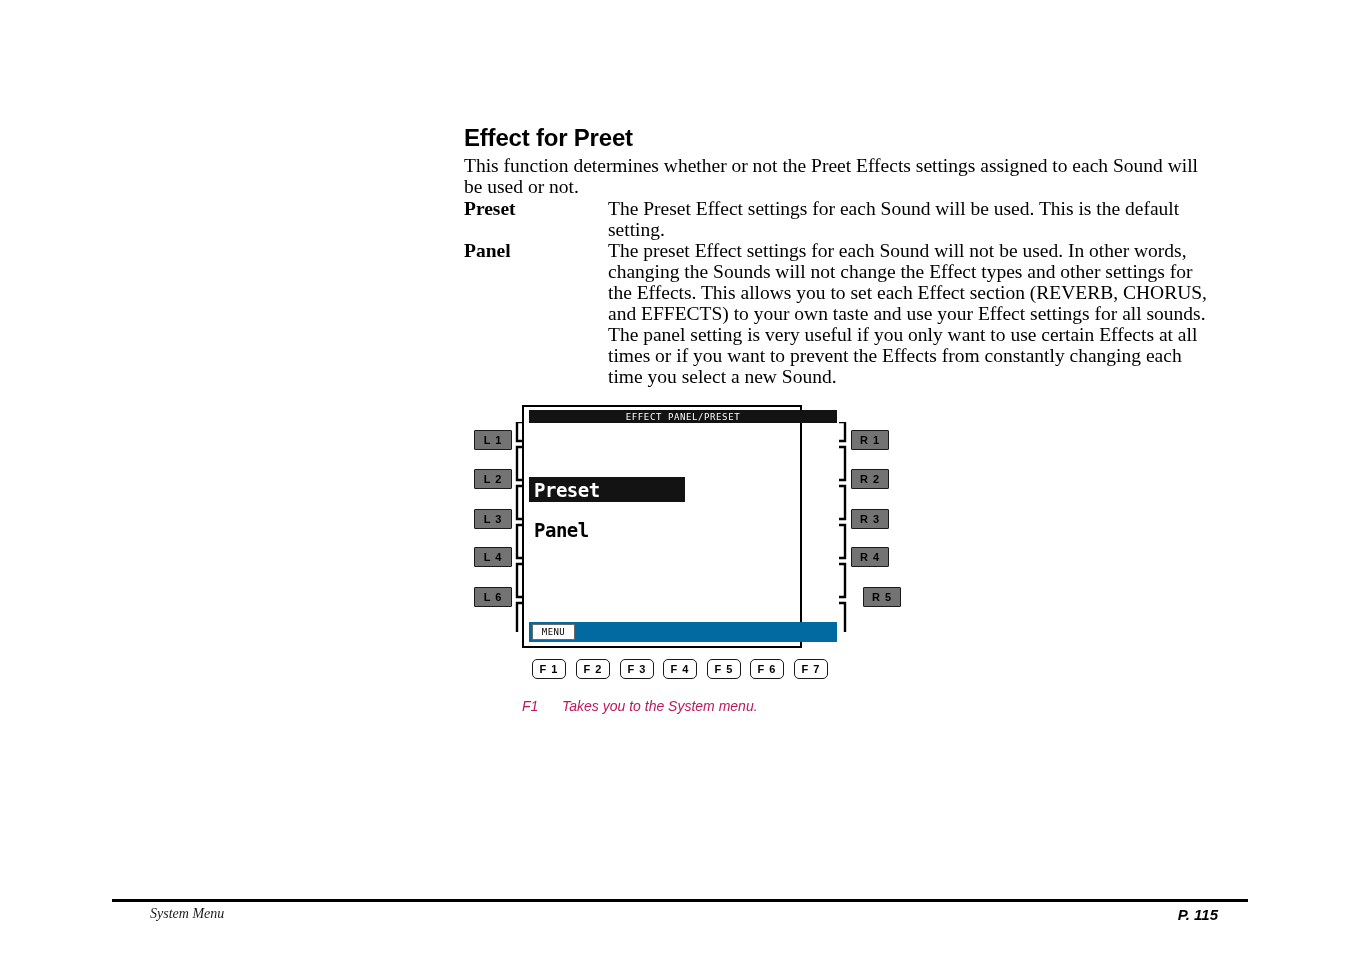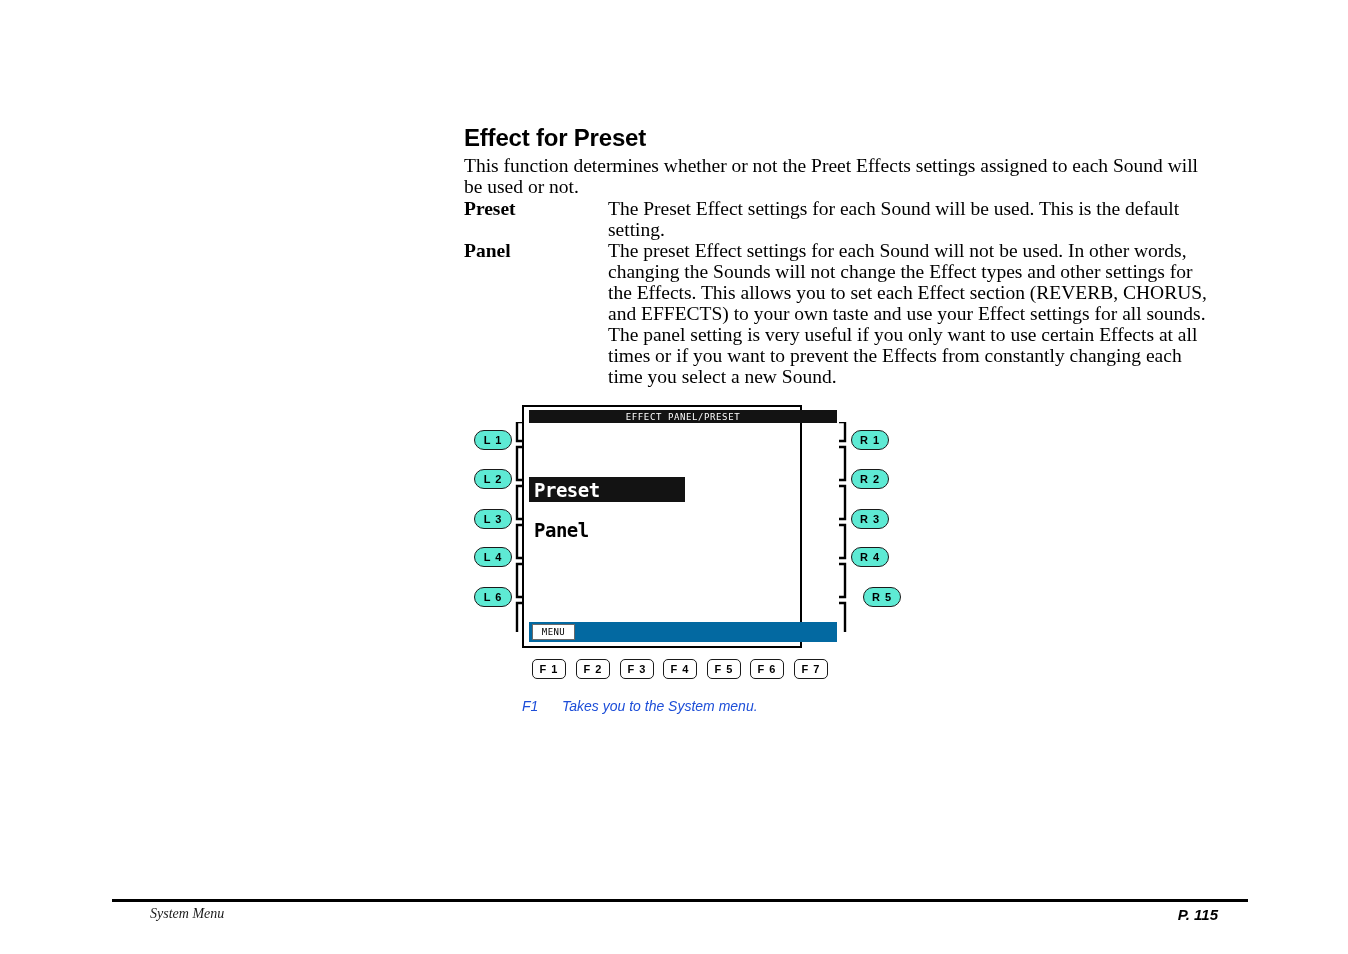--- a/index.html
+++ b/index.html
@@ -73,22 +73,22 @@
     width: 420px;
     height: 290px;
   }
 
   
   .side-button {
     position: absolute;
     width: 38px;
     height: 20px;
     border: 1.6px solid #1a1a1a;
-    border-radius: 10px;
-    background: #5eead4;
+    border-radius: 1px;
+    background: #737373;
     font-family: "Liberation Sans", sans-serif;
     font-size: 11px;
     font-weight: bold;
     letter-spacing: 1px;
     display: flex;
     align-items: center;
     justify-content: center;
     box-sizing: border-box;
     color: #000;
   }
@@ -205,21 +205,21 @@
   #bracket-right { left: 368px; }
 
   
   #figure-caption {
     position: absolute;
     left: 522px;
     top: 698px;
     font-family: "Liberation Sans", sans-serif;
     font-style: italic;
     font-size: 14px;
-    color: #1d4ed8;
+    color: #be185d;
     display: flex;
   }
   #caption-key {
     width: 40px;
     flex: 0 0 40px;
   }
 
   
   #footer-rule {
     position: absolute;
@@ -245,21 +245,21 @@
     font-family: "Liberation Sans", sans-serif;
     font-style: italic;
     font-weight: bold;
     font-size: 15px;
     color: #000;
   }
 </style>
 </head>
 <body>
 
-<h1 id="page-title">Effect for Preset</h1>
+<h1 id="page-title">Effect for Preet</h1>
 
 <p id="intro-paragraph">This function determines whether or not the Preet Effects settings assigned to each Sound will be used or not.</p>
 
 <div id="options-list">
   <div class="option-row">
     <div class="option-term">Preset</div>
     <div class="option-desc">The Preset Effect settings for each Sound will be used.  This is the default setting.</div>
   </div>
   <div class="option-row">
     <div class="option-term">Panel</div>

